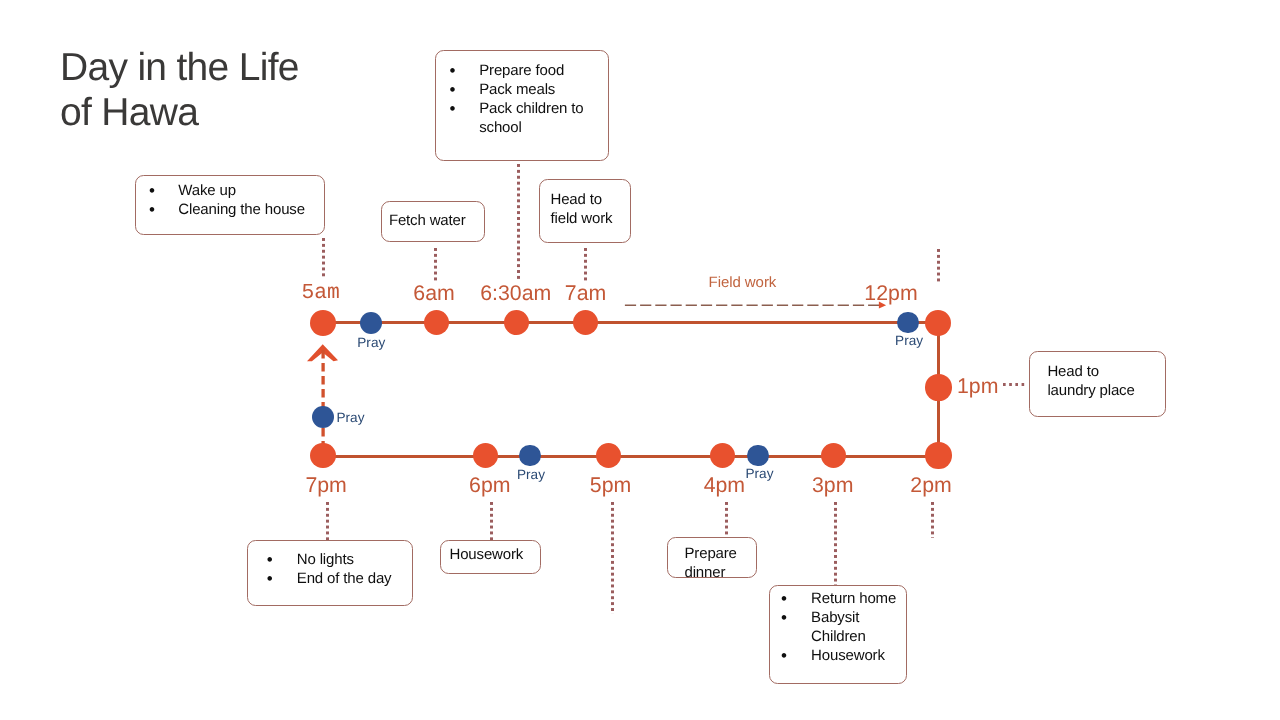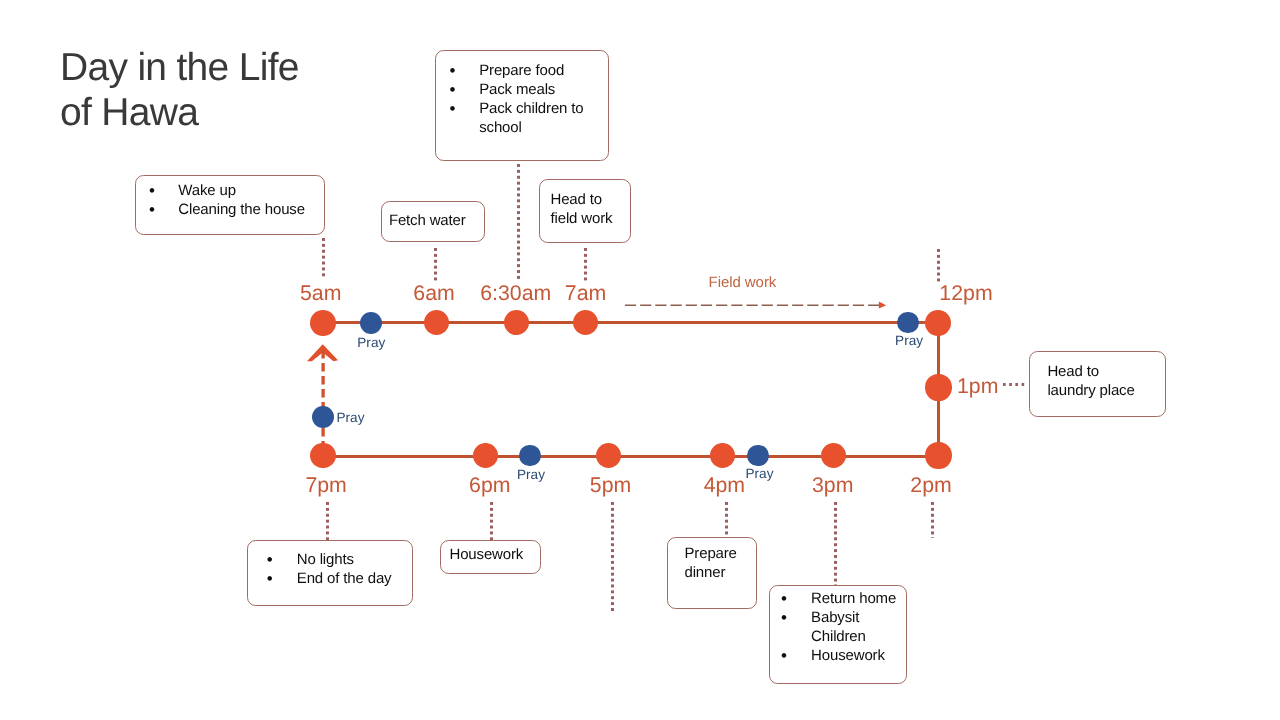--- a/index.html
+++ b/index.html
@@ -79,25 +79,25 @@
 
   <div class="abs node red" style="left:820.5px; top:442.7px; width:25.4px; height:25.4px;"></div>
   <div class="abs node blue" style="left:746.8px; top:444.5px; width:21.8px; height:21.8px;"></div>
   <div class="abs node red" style="left:709.5px; top:442.7px; width:25.4px; height:25.4px;"></div>
   <div class="abs node red" style="left:595.8px; top:442.7px; width:25.4px; height:25.4px;"></div>
   <div class="abs node blue" style="left:519.3px; top:444.5px; width:21.8px; height:21.8px;"></div>
   <div class="abs node red" style="left:472.8px; top:442.7px; width:25.4px; height:25.4px;"></div>
   <div class="abs node red" style="left:310.1px; top:442.5px; width:25.8px; height:25.8px;"></div>
   <div class="abs node blue" style="left:312.1px; top:406.1px; width:21.8px; height:21.8px;"></div>
 
-  <div class="abs tlabel" style="left:270.7px; top:282px; width:100px;">5am</div>
+  <div class="abs tlabel" style="left:270.7px; top:282px; width:100px;font-family:Liberation Mono, monospace;">5am</div>
   <div class="abs tlabel" style="left:384.0px; top:282px; width:100px;">6am</div>
   <div class="abs tlabel" style="left:465.8px; top:282px; width:100px;">6:30am</div>
   <div class="abs tlabel" style="left:535.5px; top:282px; width:100px;">7am</div>
-  <div class="abs tlabel" style="left:916px; top:282px; width:100px;">12pm</div>
+  <div class="abs tlabel" style="left:841px; top:282px; width:100px;">12pm</div>
   <div class="abs tlabel" style="left:957px; top:375px; width:60px; text-align:left;">1pm</div>
   <div class="abs tlabel" style="left:881.0px; top:474px; width:100px;">2pm</div>
   <div class="abs tlabel" style="left:276.1px; top:474px; width:100px;">7pm</div>
   <div class="abs tlabel" style="left:439.8px; top:474px; width:100px;">6pm</div>
   <div class="abs tlabel" style="left:560.5px; top:474px; width:100px;">5pm</div>
   <div class="abs tlabel" style="left:674.4px; top:474px; width:100px;">4pm</div>
   <div class="abs tlabel" style="left:782.7px; top:474px; width:100px;">3pm</div>
 
   <div class="abs pray" style="left:357.3px; top:336.0px;">Pray</div>
   <div class="abs pray" style="left:895.1px; top:334.1px;">Pray</div>
@@ -165,21 +165,21 @@
       <li><span class="bullet">•</span><span class="li-txt">No lights</span></li>
       <li><span class="bullet">•</span><span class="li-txt">End of the day</span></li>
     </ul>
   </div>
 
   <div class="abs box" style="left:440px; top:540px; width:101px; height:34px;">
     <div class="txt" style="padding:4.45px 0 0 8.50px;">Housework</div>
   </div>
 
 
-  <div class="abs box" style="left:667px; top:537px; width:90px; height:72px;">
+  <div class="abs box" style="left:667px; top:537px; width:90px; height:41px;">
     <div class="txt" style="padding:5.95px 0 0 16.50px;">Prepare
 dinner</div>
   </div>
 
   <div class="abs box bullets" style="left:769px; top:585px; width:138px; height:99px; padding:3.05px 0 0 0px; --ind:41.10px; --bul:10.90px;">
     <ul>
       <li><span class="bullet">•</span><span class="li-txt">Return home</span></li>
       <li><span class="bullet">•</span><span class="li-txt">Babysit
 Children</span></li>
       <li><span class="bullet">•</span><span class="li-txt">Housework</span></li>

